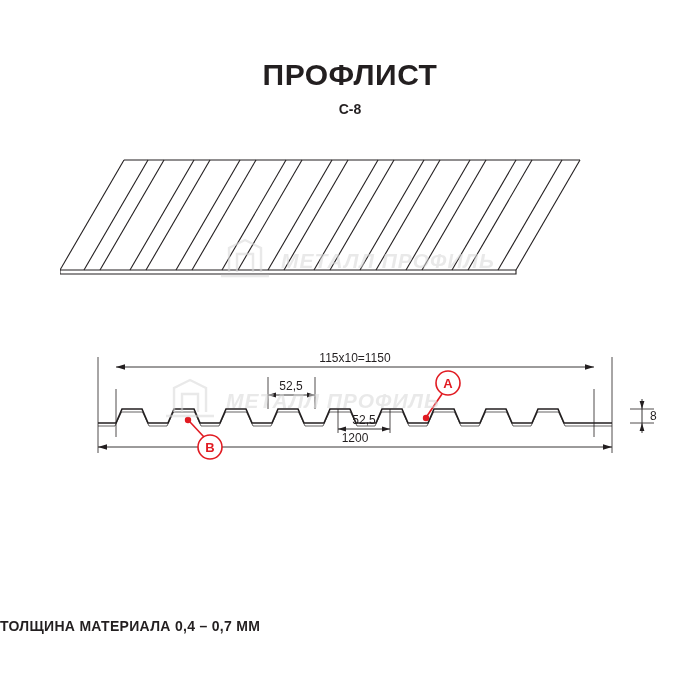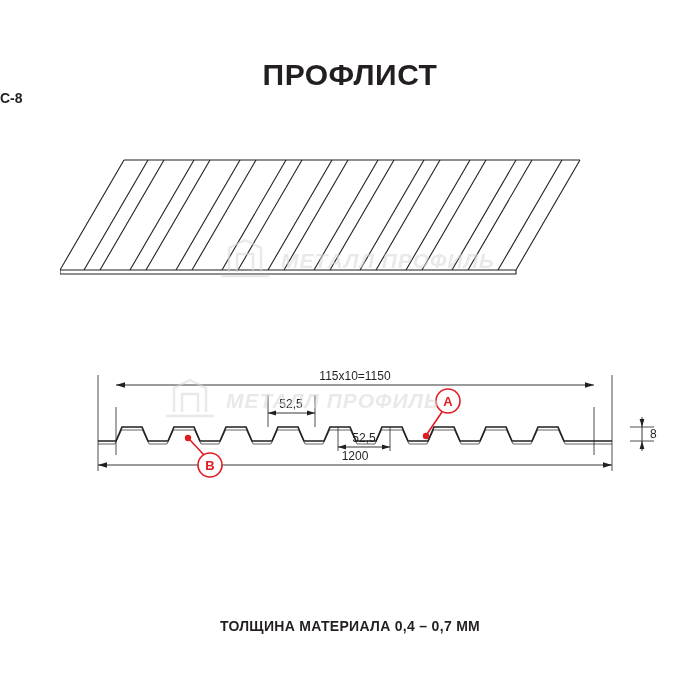--- a/index.html
+++ b/index.html
@@ -26,49 +26,49 @@
     left: 0;
     width: 700px;
     text-align: center;
     font-size: 30px;
     font-weight: bold;
     letter-spacing: 0.5px;
     color: #231f20;
   }
   .subtitle {
     position: absolute;
-    top: 90px;
+    top: 101px;
     left: 0;
     width: 700px;
+    text-align: center;
     font-size: 14px;
     font-weight: bold;
     color: #231f20;
   }
   .footer-note {
     position: absolute;
     top: 618px;
     left: 0;
     width: 700px;
-    text-align: center;
     font-size: 14px;
     font-weight: bold;
     letter-spacing: 0.3px;
     color: #231f20;
   }
   .iso-wrap {
     position: absolute;
     left: 60px;
     top: 140px;
     width: 580px;
     height: 175px;
   }
   .section-wrap {
     position: absolute;
     left: 50px;
-    top: 355px;
+    top: 337px;
     width: 610px;
     height: 140px;
   }
   .wm {
     position: absolute;
     pointer-events: none;
     opacity: 0.55;
     font-style: italic;
   }
   .wm-text {

